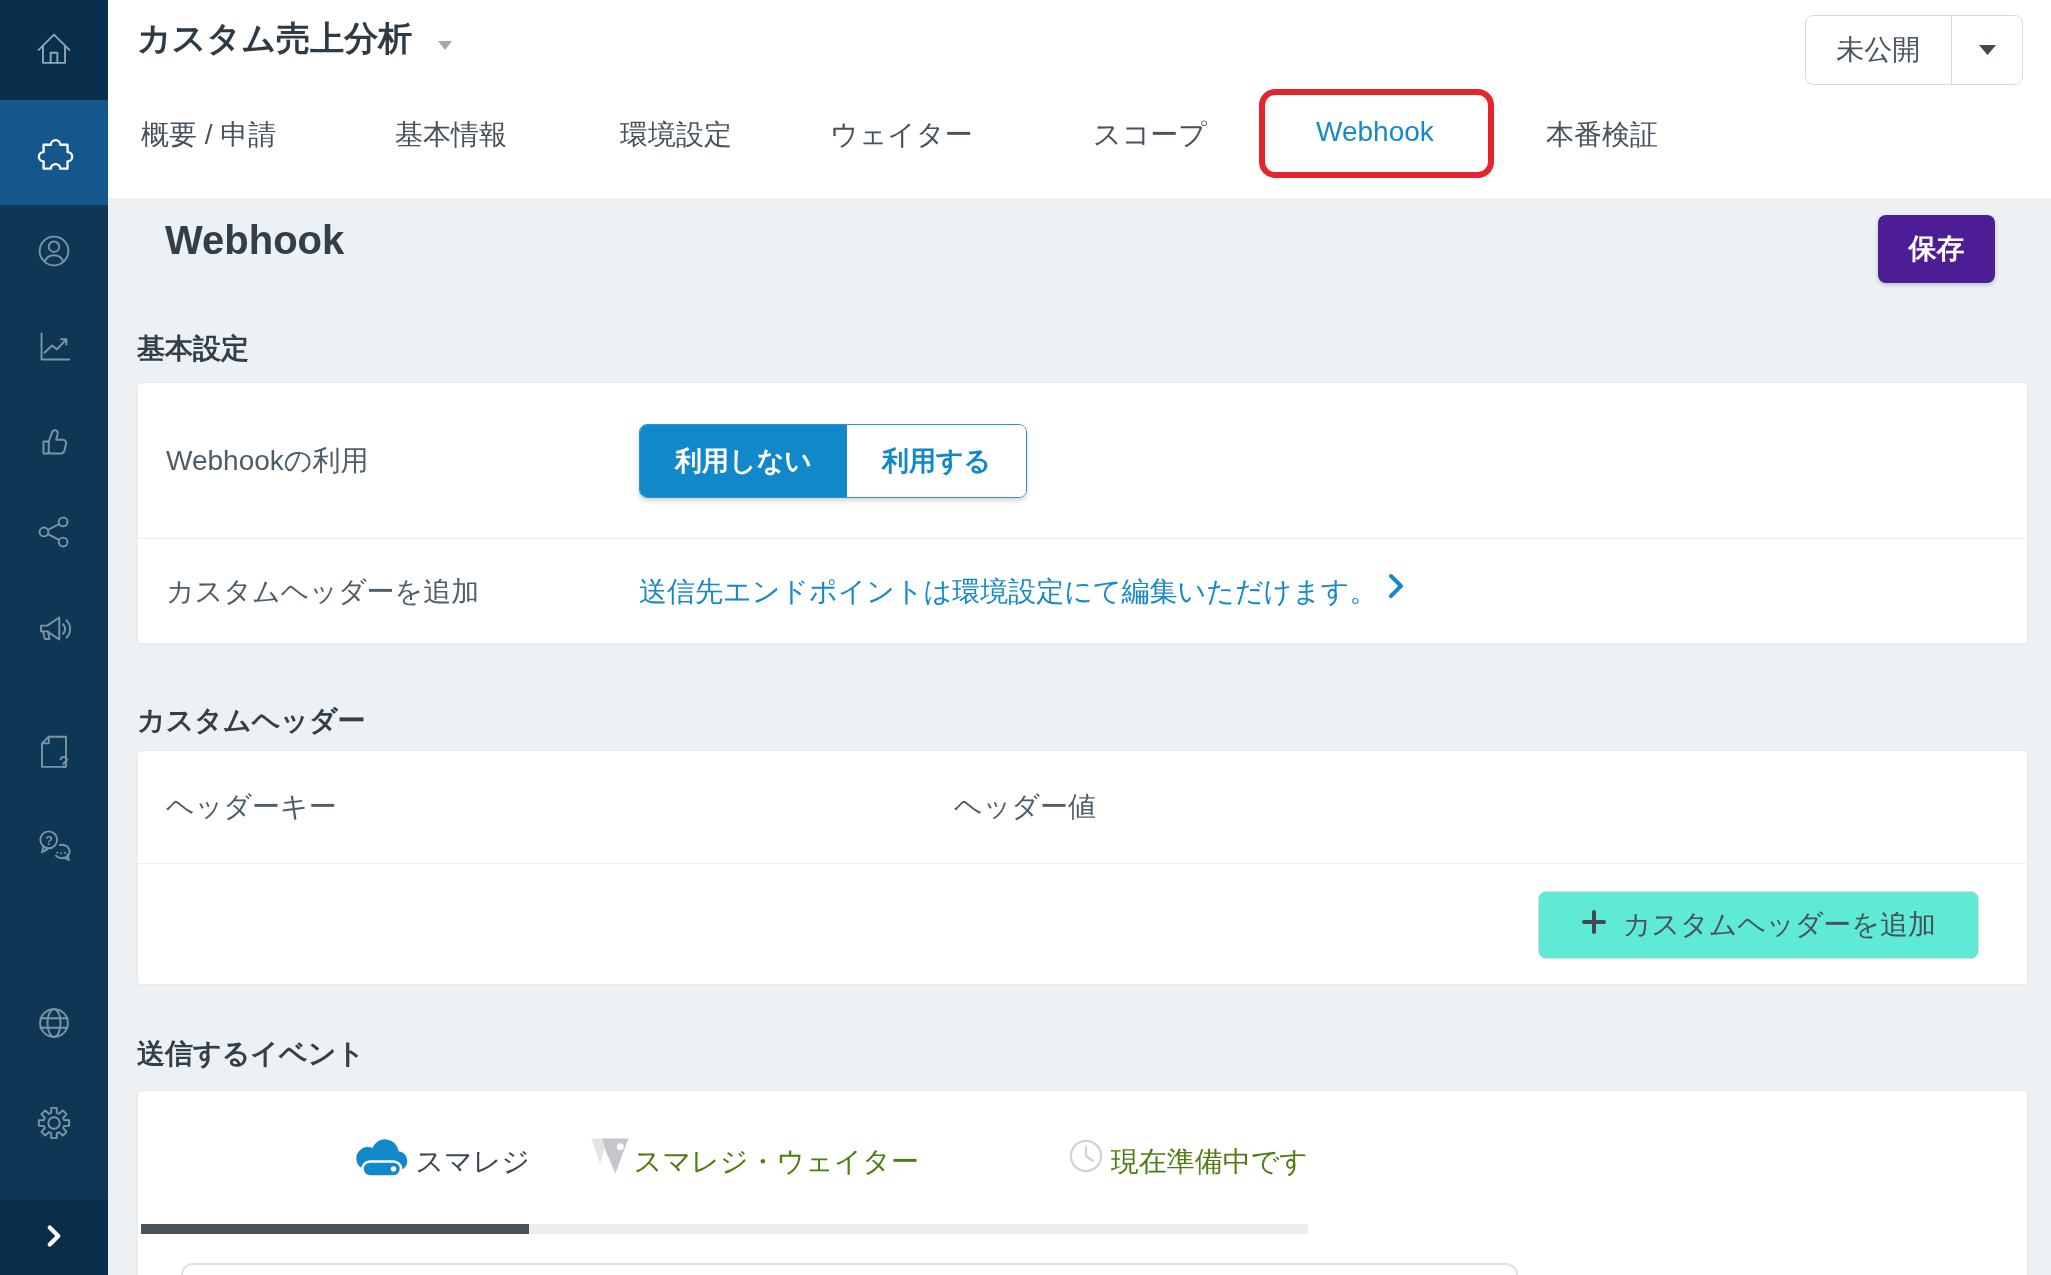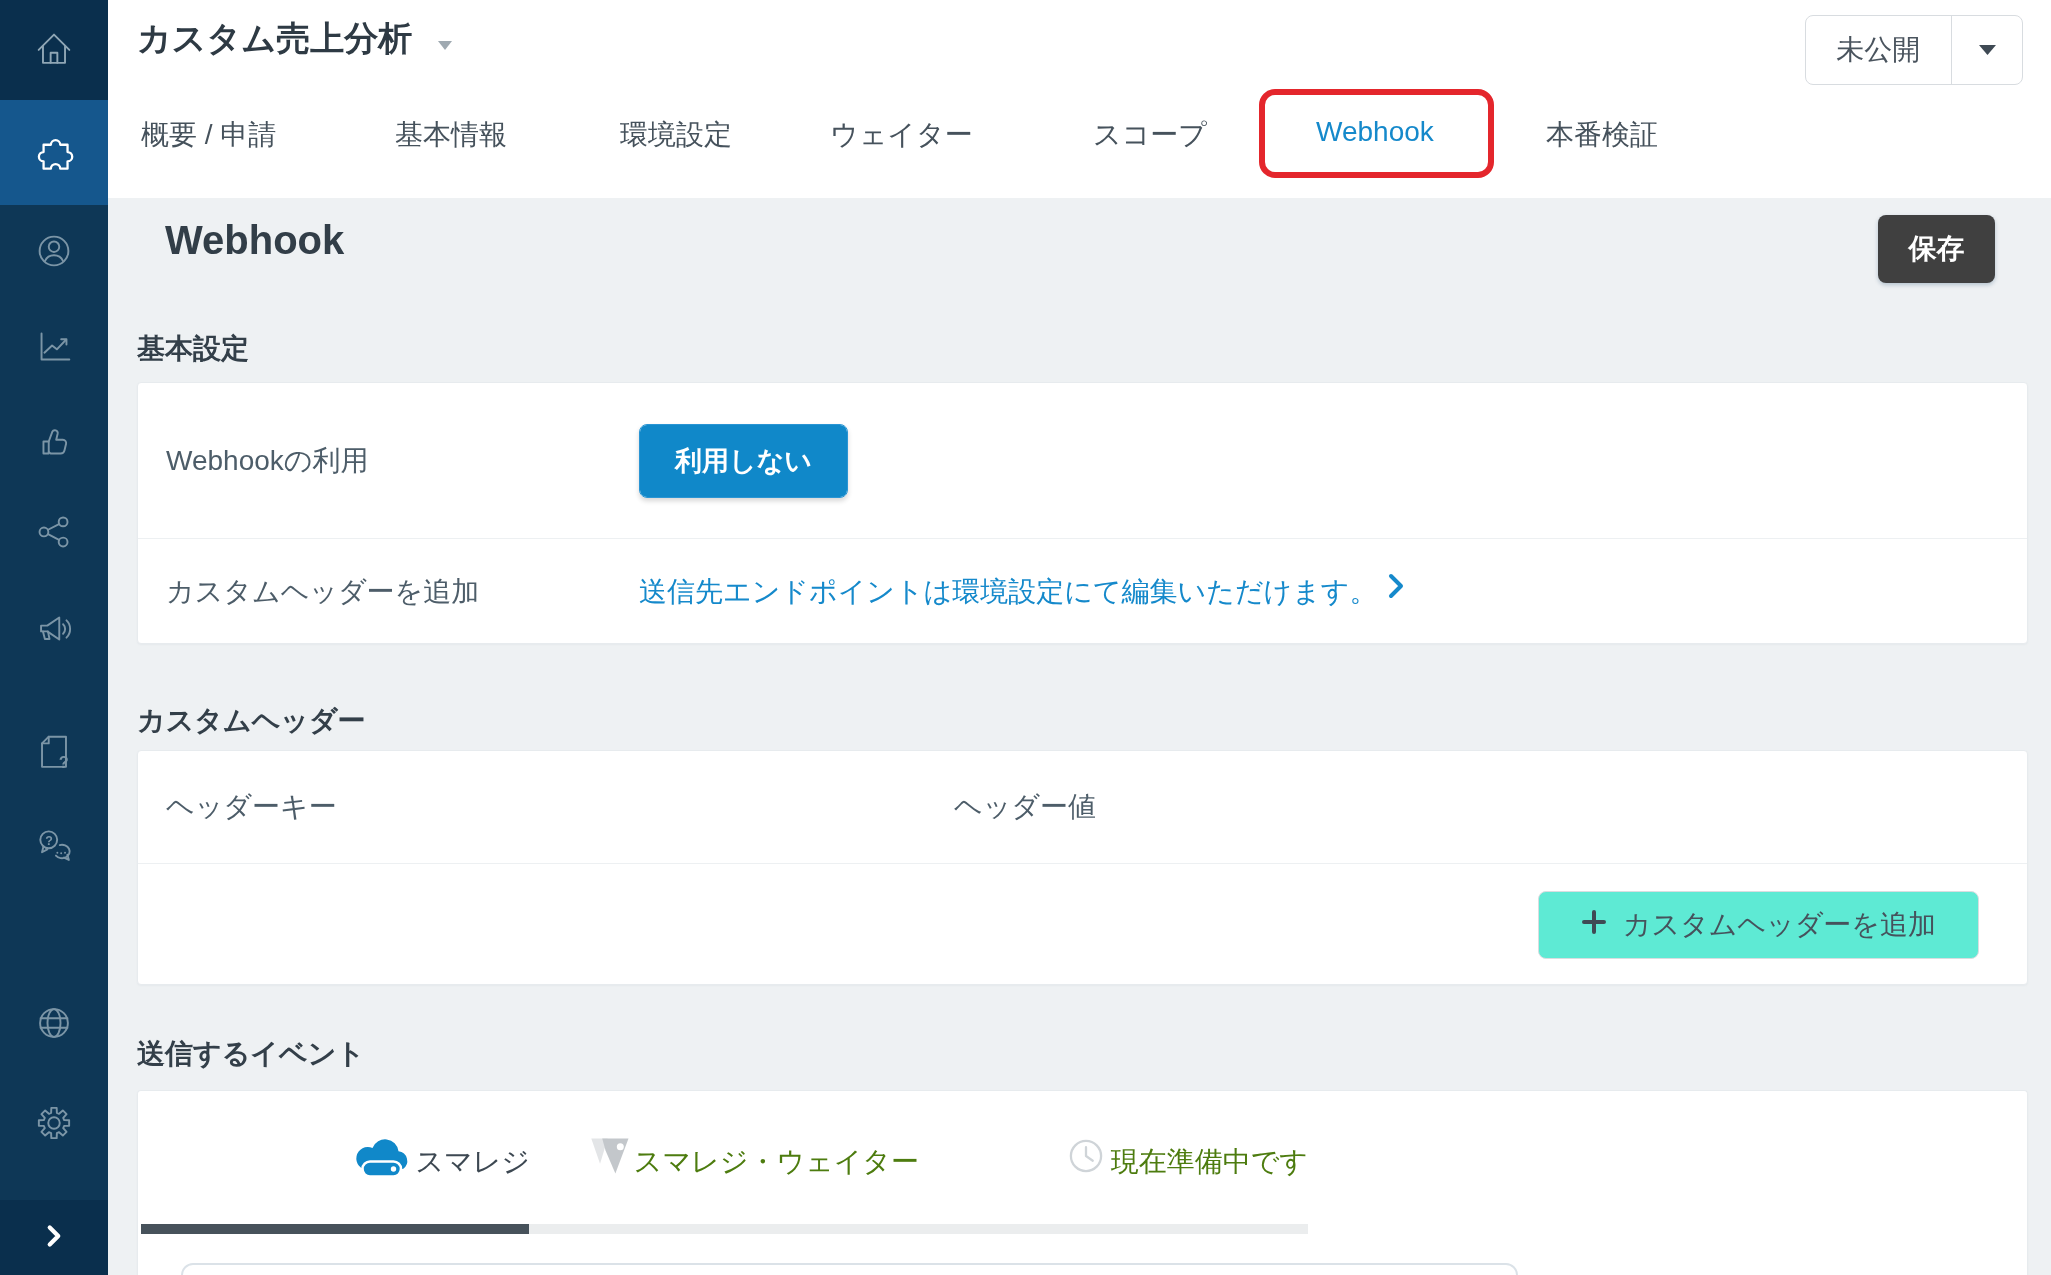--- a/index.html
+++ b/index.html
@@ -24,21 +24,21 @@
   .status-divider{width:1.5px;background:#d8dce0;}
   .status-caret{width:70px;display:flex;align-items:center;justify-content:center;}
   .tabs{position:absolute;left:0;top:0;width:100%;height:100%;}
   .tab{position:absolute;top:116px;font-size:28px;color:#46525c;cursor:pointer;white-space:nowrap;}
   .tab.active{color:#1589cb;}
   .tab-annotation{position:absolute;left:-57px;top:-27px;width:235px;height:89px;border:6px solid #e4262c;
       border-radius:16px;box-sizing:border-box;pointer-events:none;}
   
   .content-bg{position:absolute;left:108px;top:198px;width:1943px;height:1077px;background:#eef1f3;}
   .page-title{position:absolute;left:165px;top:218px;font-size:40px;font-weight:bold;color:#323e48;}
-  .save-btn{position:absolute;left:1878px;top:215px;width:117px;height:68px;background:#404040;border:none;
+  .save-btn{position:absolute;left:1878px;top:215px;width:117px;height:68px;background:#4c1d95;border:none;
       border-radius:8px;color:#fff;font-size:28px;font-weight:bold;font-family:inherit;cursor:pointer;
       box-shadow:0 2px 4px rgba(10,60,100,.25);}
   .sec-head{position:absolute;font-size:28px;font-weight:bold;color:#333f49;}
   .card{position:absolute;left:137px;width:1891px;background:#ffffff;border:1px solid #e7ebee;
       border-radius:4px;box-sizing:border-box;box-shadow:0 1px 2px rgba(30,50,70,.04);}
   .card1{top:382px;height:262px;}
   .row{display:flex;align-items:center;padding:0 0 0 28px;}
   .row1{height:155px;border-bottom:1px solid #edf0f2;}
   .row2{height:105px;}
   .row-label{width:473px;flex-shrink:0;font-size:28px;color:#4d5d69;}
@@ -227,20 +227,21 @@
   <div class="page-title">Webhook</div>
   <button class="save-btn">保存</button>
 
   <div class="sec-head" style="left:137px;top:330px">基本設定</div>
 
   <section class="card card1">
     <div class="row row1">
       <div class="row-label">Webhookの利用</div>
       <div class="toggle">
         <button class="sel">利用しない</button>
+        <button class="unsel">利用する</button>
       </div>
     </div>
     <div class="row row2">
       <div class="row-label">カスタムヘッダーを追加</div>
       <div class="endpoint-link">
         <span>送信先エンドポイントは環境設定にて編集いただけます。</span>
         <span>
           <svg width="16" height="26" viewBox="0 0 16 26" fill="none" stroke="#1589cb" stroke-width="4" stroke-linecap="round" stroke-linejoin="round">
             <polyline points="3,3 13,13 3,23"></polyline>
           </svg>

